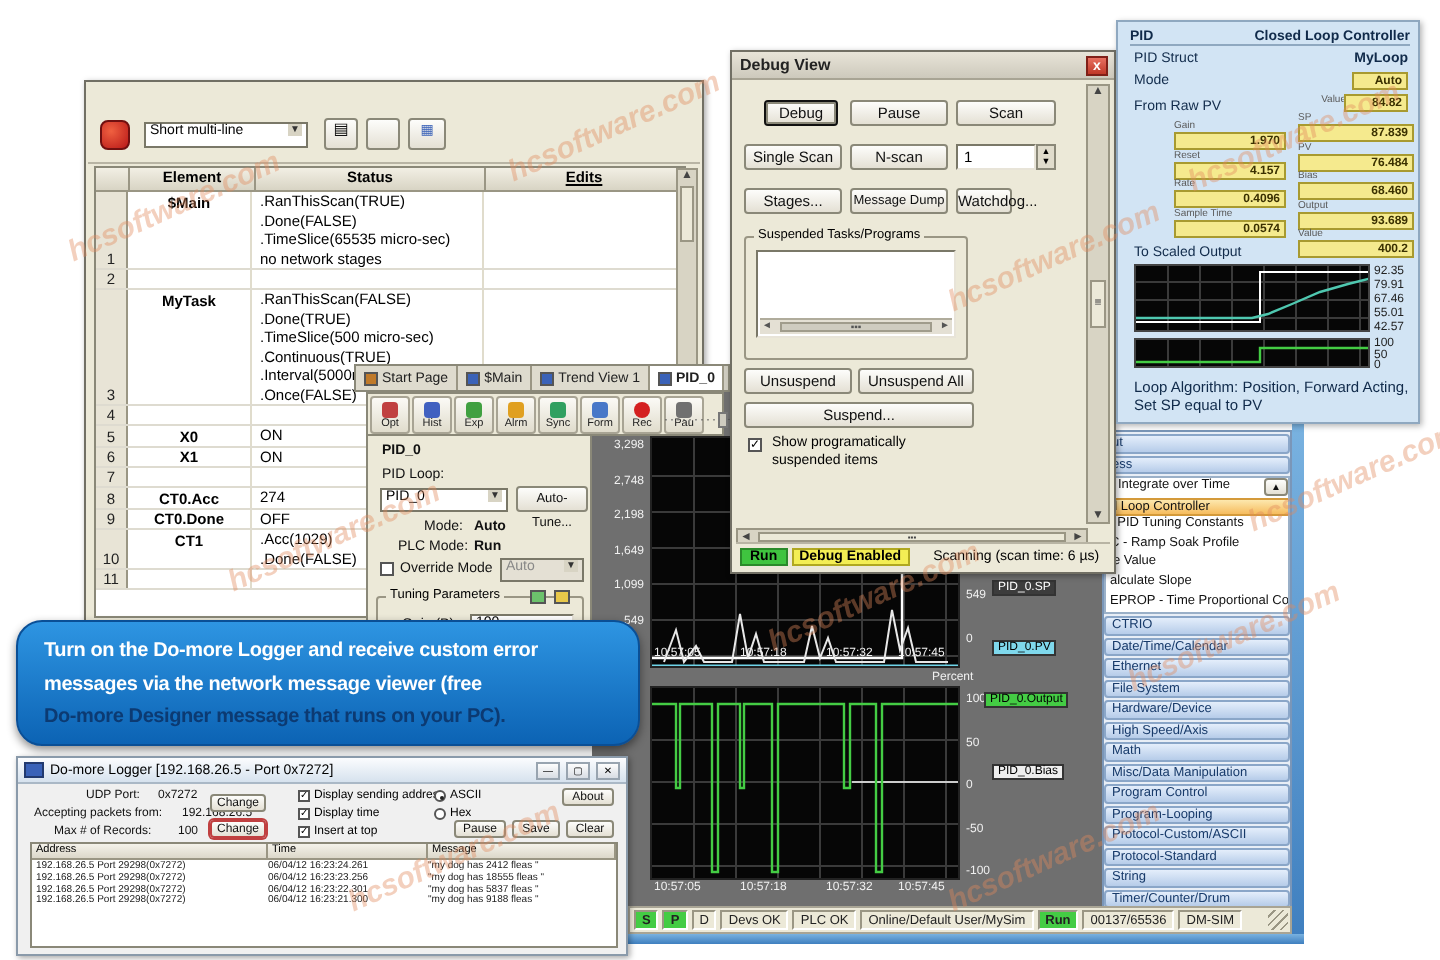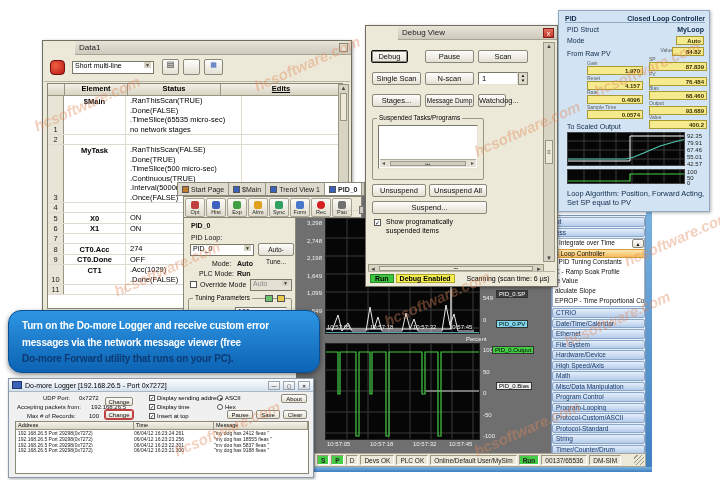--- a/index.html
+++ b/index.html
@@ -4,21 +4,21 @@
 <style>
   * { margin:0; padding:0; box-sizing:border-box; }
   html,body { background:#fff; }
   body { font-family:"Liberation Sans", sans-serif; }
   #stage { position:relative; width:720px; height:480px; background:#fff; overflow:hidden; }
   .abs { position:absolute; }
 
   
   .cwin { background:#ece9d8; border:1px solid #716f64; box-shadow:1px 1px 3px rgba(0,0,0,.35); }
   .ctitle { height:14px; background:linear-gradient(#e8e4d8,#cdc9bc); border-bottom:1px solid #a8a494;
-            font-size:8px; font-weight:normal; color:#222; padding:2px 4px;margin-left:32px; }
+            font-size:8px; font-weight:bold; color:#222; padding:2px 4px; }
   .btn3d { background:linear-gradient(#fdfdfb,#e4e0d4); border:1px solid #8a8878; border-radius:2px;
            font-size:7.5px; color:#111; text-align:center; }
   .sunken { background:#fff; border:1px solid; border-color:#7a7868 #e8e4d8 #e8e4d8 #7a7868; }
 
   
   #data1 { left:42px; top:40px; width:310px; height:272px; z-index:15; }
   #data1 .tb { position:absolute; left:1px; top:15px; right:1px; height:26px; background:#ece9d8; border-bottom:1px solid #b8b4a4; }
   #d1-grid { position:absolute; left:4px; top:42px; width:296px; bottom:2px; background:#fff; border:1px solid #8a8878; overflow:hidden; }
   .d1hdr { display:flex; height:12px; background:linear-gradient(#f2efe4,#d8d4c4); border-bottom:1px solid #9a9684; font-size:7.5px; font-weight:bold; }
   .d1hdr div { border-right:1px solid #9a9684; text-align:center; }
@@ -114,38 +114,34 @@
 
   .wm { position:absolute; font-size:15px; font-weight:bold; font-style:italic; color:rgba(226,138,92,.40);
         transform:rotate(-24deg); z-index:70; pointer-events:none; white-space:nowrap; }
 </style>
 </head>
 <body>
 
 <div id="stage">
 
   <div id="data1" class="abs cwin">
-    <div class="ctitle">
-      <span>Data1</span>
-      <span class="abs" style="right:3px; top:2px; width:9px; height:9px; border:1px solid #8a8878; background:#e4e0d4;"></span>
-    </div>
     <div class="tb">
       <div class="abs" style="left:6px; top:4px; width:15px; height:15px; background:radial-gradient(circle at 35% 35%, #f06040, #b81818); border:1px solid #701010; border-radius:4px;"></div>
       <div class="abs fp-dd" style="left:28px; top:5px; width:82px; height:13px;">
         <span>Short multi-line</span><span class="ar">▼</span>
       </div>
       <div class="abs btn3d" style="left:118px; top:3px; width:17px; height:16px;"><span style="font-size:8px;">▤</span></div>
       <div class="abs btn3d" style="left:139px; top:3px; width:17px; height:16px;"></div>
       <div class="abs btn3d" style="left:160px; top:3px; width:19px; height:16px;"><span style="font-size:7px; color:#3a62b8;">▦</span></div>
     </div>
     <div id="d1-grid">
       <div class="d1hdr">
         <div style="width:17px;"></div>
         <div style="width:63px;">Element</div>
-        <div style="width:93px;">Status</div>
+        <div style="width:115px;">Status</div>
         <div style="flex:1;text-decoration:underline;">Edits</div>
       </div>
       <div id="data1-rows">
           <div class="d1row">
             <div class="d1gut">1</div>
             <div class="d1elem">$Main</div>
             <div class="d1stat">
               <div class="d1line">.RanThisScan(TRUE)</div>
               <div class="d1line">.Done(FALSE)</div>
               <div class="d1line">.TimeSlice(65535 micro-sec)</div>
@@ -447,21 +443,21 @@
         <div class="seg">DM-SIM</div>
       </div>
     <div id="grip"></div>
   </div>
 
   <div id="debug" class="abs cwin">
     <div class="ctitle">
       <span>Debug View</span>
       <span class="abs" style="right:3px; top:2px; width:11px; height:10px; background:linear-gradient(#e87060,#c03828); border:1px solid #802018; color:#fff; font-size:7px; line-height:9px; text-align:center;">x</span>
     </div>
-    <div class="abs btn3d dbtn def" style="left:5px; top:24px; width:37px;">Debug</div>
+    <div class="abs btn3d dbtn def" style="left:16px; top:24px; width:37px;">Debug</div>
     <div class="abs btn3d dbtn" style="left:59px; top:24px; width:49px;">Pause</div>
     <div class="abs btn3d dbtn" style="left:112px; top:24px; width:50px;">Scan</div>
     <div class="abs btn3d dbtn" style="left:6px; top:46px; width:49px;">Single Scan</div>
     <div class="abs btn3d dbtn" style="left:59px; top:46px; width:49px;">N-scan</div>
     <div class="abs sunken" style="left:112px; top:46px; width:40px; height:13px; font-size:7.5px; padding-left:3px; line-height:12px;">1</div>
     <div class="abs" style="left:152px; top:46px; width:10px; height:13px; font-size:4.5px; text-align:center; background:#e0dccc; border:1px solid #8a8878;">▲<br>▼</div>
     <div class="abs btn3d dbtn" style="left:6px; top:68px; width:49px;">Stages...</div>
     <div class="abs btn3d dbtn" style="left:59px; top:68px; width:49px; font-size:6.5px;">Message Dump</div>
     <div class="abs btn3d dbtn" style="left:112px; top:68px; width:28px;">Watchdog...</div>
     <div class="grp" style="left:6px; top:92px; width:112px; height:62px;">
@@ -588,21 +584,21 @@
         <div class="axlbl" style="left: 128px; top: 158px; color: rgb(34, 34, 34); text-align: left;">100</div>
         <div class="axlbl" style="left: 128px; top: 163.5px; color: rgb(34, 34, 34); text-align: left;">50</div>
         <div class="axlbl" style="left: 128px; top: 169px; color: rgb(34, 34, 34); text-align: left;">0</div>
       </div>
     <div class="abs" style="left:8px; top:178px; width:138px; line-height:9px; font-size:7.5px;">Loop Algorithm:  Position, Forward Acting, Set SP equal to PV</div>
   </div>
 
   <div id="banner" class="abs">
     <div>Turn on the Do-more Logger and receive custom error</div>
     <div>messages via the network message viewer (free</div>
-    <div class="l3">Do-more Forward utility that runs on your PC).</div>
+    <div class="l3">Do-more Designer message that runs on your PC).</div>
   </div>
 
   <div id="logger" class="abs">
     <div class="lt">
       <span style="width:10px; height:8px; background:#3a62b8; border:1px solid #223a70;"></span>
       <span style="flex:1;">Do-more Logger    [192.168.26.5 - Port 0x7272]</span>
       <span class="ltb">—</span>
       <span class="ltb">▢</span>
       <span class="ltb">✕</span>
     </div>

